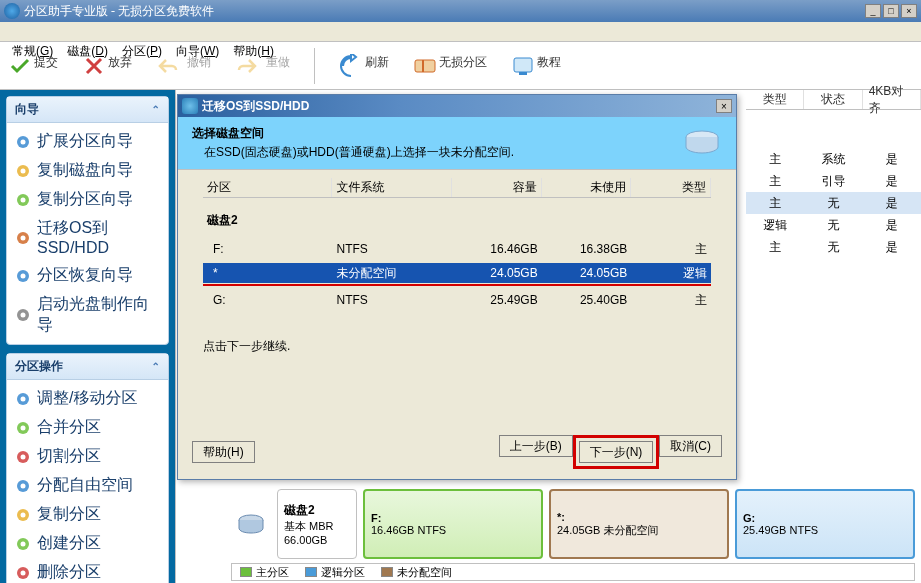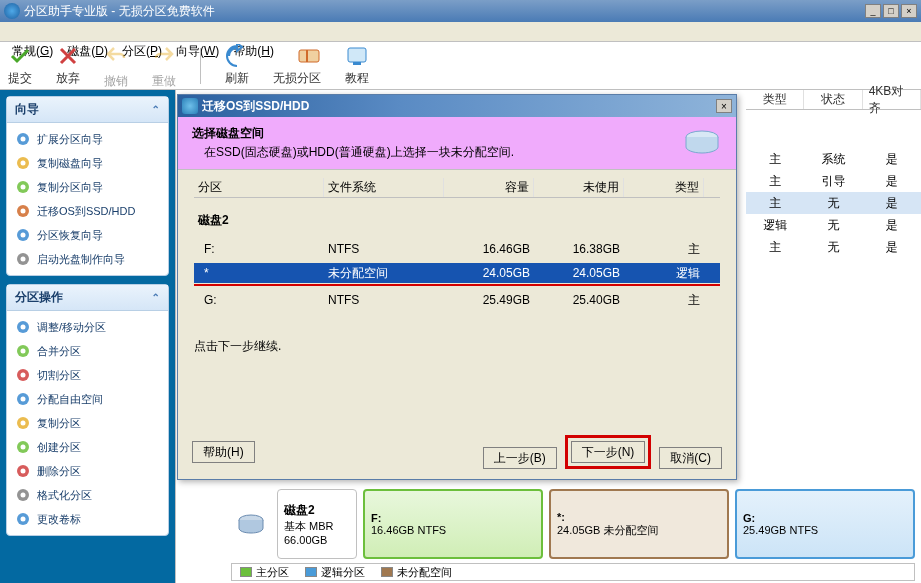--- a/index.html
+++ b/index.html
@@ -1,43 +1,43 @@
 <!DOCTYPE html>
 <html><head>
 <meta charset="utf-8">
 <style>
 * { box-sizing: border-box; margin: 0; padding: 0; font-family: "Microsoft YaHei", SimSun, sans-serif; }
 body { width: 921px; height: 583px; background: #d4d0c8; overflow: hidden; font-size: 12px; }
 
 .titlebar { height: 22px; background: linear-gradient(#7b9ec7, #4a7bb5); color: #fff; display: flex; align-items: center; padding: 0 4px; }
 .titlebar .icon { width: 16px; height: 16px; margin-right: 4px; background: radial-gradient(#4fa9e8,#1c5fa0); border-radius: 50%; }
-.titlebar .title { flex: 1; font-size: 12px; }
+.titlebar .title { flex: 1; font-size: 12px; font-family: Liberation Serif, serif; }
 .titlebar .winbtns { display: flex; gap: 2px; }
 .titlebar .winbtn { width: 16px; height: 14px; background: #d4d0c8; border: 1px solid #808080; display: flex; align-items: center; justify-content: center; font-size: 9px; color: #000; }
 
 .menubar { height: 20px; background: #ece9d8; display: flex; align-items: center; padding: 0 6px; gap: 2px; border-bottom: 1px solid #c0c0c0; }
 .menu-item { padding: 2px 6px; color: #000; font-size: 12px; margin-top: 40px; }
 .menu-item u { text-decoration: underline; }
 
 .toolbar { height: 48px; background: #fff; border-bottom: 1px solid #c0c0c0; display: flex; align-items: center; padding: 0 8px; gap: 24px; }
-.tool { display: flex; flex-direction: column; align-items: flex-end; gap: 2px; cursor: pointer; }
+.tool { display: flex; flex-direction: row; align-items: flex-start; gap: 2px; cursor: pointer; }
 .tool .ticon { width: 24px; height: 24px; }
 .tool .tlabel { font-size: 12px; color: #333; }
 .tool.disabled { opacity: 0.45; gap: 7px; }
 
 .content { display: flex; height: calc(100% - 22px - 20px - 48px); background: #fff; }
 
 .sidebar { width: 175px; background: #0369a1; padding: 6px; overflow: hidden; }
 .panel { border: 1px solid #b8cfe5; border-radius: 4px; margin-bottom: 8px; background: #fff; }
 .panel-header { background: linear-gradient(#eaf3fc,#d5e6f7); padding: 4px 8px; font-weight: bold; color: #1a3f6b; border-bottom: 1px solid #b8cfe5; display: flex; justify-content: space-between; align-items: center; }
 .panel-header .collapse { font-size: 10px; color: #4a7bb5; }
 .panel-body { padding: 4px 0; }
 .wiz-item { display: flex; align-items: center; gap: 6px; padding: 4px 8px; cursor: pointer; }
 .wiz-icon { width: 16px; height: 16px; flex-shrink: 0; }
-.wiz-label { color: #1a3f6b; font-size: 11px; }
+.wiz-label { color: #1a3f6b; font-size: 16px; }
 
 .main { flex: 1; position: relative; background: #fff; border-left: 1px solid #c0c0c0; }
 
 .table-header-row { display: flex; height: 20px; border-bottom: 1px solid #c0c0c0; font-size: 12px; color: #333; }
 .th { padding: 2px 6px; border-right: 1px solid #e0e0e0; display: flex; align-items: center; justify-content: center; }
 .visible-cols { position: absolute; right: 0; top: 0; width: 175px; background: #fff; }
 .visible-cols .th { flex: 1; }
 
 .disk-rows { position: absolute; right: 0; top: 58px; width: 175px; font-size: 12px; }
 .disk-row { display: flex; height: 22px; align-items: center; }
@@ -56,47 +56,47 @@
 .legend { position: absolute; left: 55px; right: 6px; bottom: 2px; height: 18px; border: 1px solid #c0c0c0; display: flex; align-items: center; gap: 16px; padding: 0 8px; font-size: 11px; }
 .legend-item { display: flex; align-items: center; gap: 4px; }
 .legend-sw { width: 12px; height: 10px; border: 1px solid #888; }
 
 
 .modal { position: absolute; left: 177px; top: 94px; width: 560px; height: 386px; background: #ece9d8; border: 1px solid #5a7da8; box-shadow: 2px 2px 6px rgba(0,0,0,0.3); z-index: 10; }
 .modal-title { height: 22px; background: linear-gradient(90deg,#2a5f9e,#5a8bc4 40%,#8fb4da); color: #fff; display: flex; align-items: center; padding: 0 4px; font-size: 12px; }
 .modal-title .micon { width: 16px; height: 16px; margin-right: 4px; background: radial-gradient(#6fc0ea,#2a7fb8); border-radius: 3px; }
 .modal-title .mtitle { flex: 1; font-weight: bold; }
 .modal-title .mclose { width: 16px; height: 14px; background: #d4d0c8; border: 1px solid #808080; display: flex; align-items: center; justify-content: center; font-size: 10px; color: #000; }
-.modal-head { background: #f0abfc; border-bottom: 1px solid #c0c0c0; padding: 8px 14px; display: flex; }
+.modal-head { background: #7dd3fc; border-bottom: 1px solid #c0c0c0; padding: 8px 14px; display: flex; }
 .modal-head .text { flex: 1; }
 .modal-head .text b { font-size: 12px; }
 .modal-head .text p { font-size: 12px; margin-top: 2px; padding-left: 12px; }
 .modal-head .himg { width: 40px; height: 32px; }
-.modal-body { padding: 8px 16px; }
+.modal-body { padding: 8px 25px; }
 .mtable-head { display: flex; border-bottom: 1px solid #c0c0c0; height: 20px; font-size: 12px; }
 .mtable-head .mth { padding: 2px 4px; border-right: 1px solid #e0e0e0; display: flex; align-items: center; }
 .mth.c1 { width: 130px; }
 .mth.c2 { width: 120px; }
 .mth.c3 { width: 90px; justify-content: flex-end; }
 .mth.c4 { width: 90px; justify-content: flex-end; }
 .mth.c5 { width: 80px; justify-content: flex-end; }
 .mgroup { margin-top: 14px; font-weight: bold; font-size: 12px; padding-left: 4px; }
 .mrow { display: flex; height: 20px; align-items: center; font-size: 12px; margin-top: 4px; }
 .mrow.sel { background: #1654b0; color: #fff; }
 .mrow .mc { padding: 0 4px; }
 .mc.c1 { width: 130px; padding-left: 10px; }
 .mc.c2 { width: 120px; }
 .mc.c3 { width: 90px; text-align: right; }
 .mc.c4 { width: 90px; text-align: right; }
 .mc.c5 { width: 80px; text-align: right; }
 .redline { height: 2px; background: #d20000; margin-top: 1px; }
 .hint { margin-top: 28px; font-size: 12px; }
 .modal-foot { position: absolute; bottom: 10px; left: 14px; right: 14px; display: flex; align-items: center; }
 .btn { height: 22px; padding: 0 10px; background: #ece9d8; border: 1px solid #808080; font-size: 12px; display: flex; align-items: center; cursor: pointer; }
-.btn-group-right { margin-left: auto; display: flex; gap: 8px; align-items: flex-end; padding-left: 34px; }
+.btn-group-right { margin-left: auto; display: flex; align-items: flex-start; padding-left: 34px; }
 .redbox { border: 3px solid #d20000; padding: 3px; }
 </style>
 </head>
 <body>
 
 <div class="titlebar">
   <div class="icon"></div>
   <div class="title">分区助手专业版 - 无损分区免费软件</div>
   <div class="winbtns">
     <div class="winbtn">_</div>

